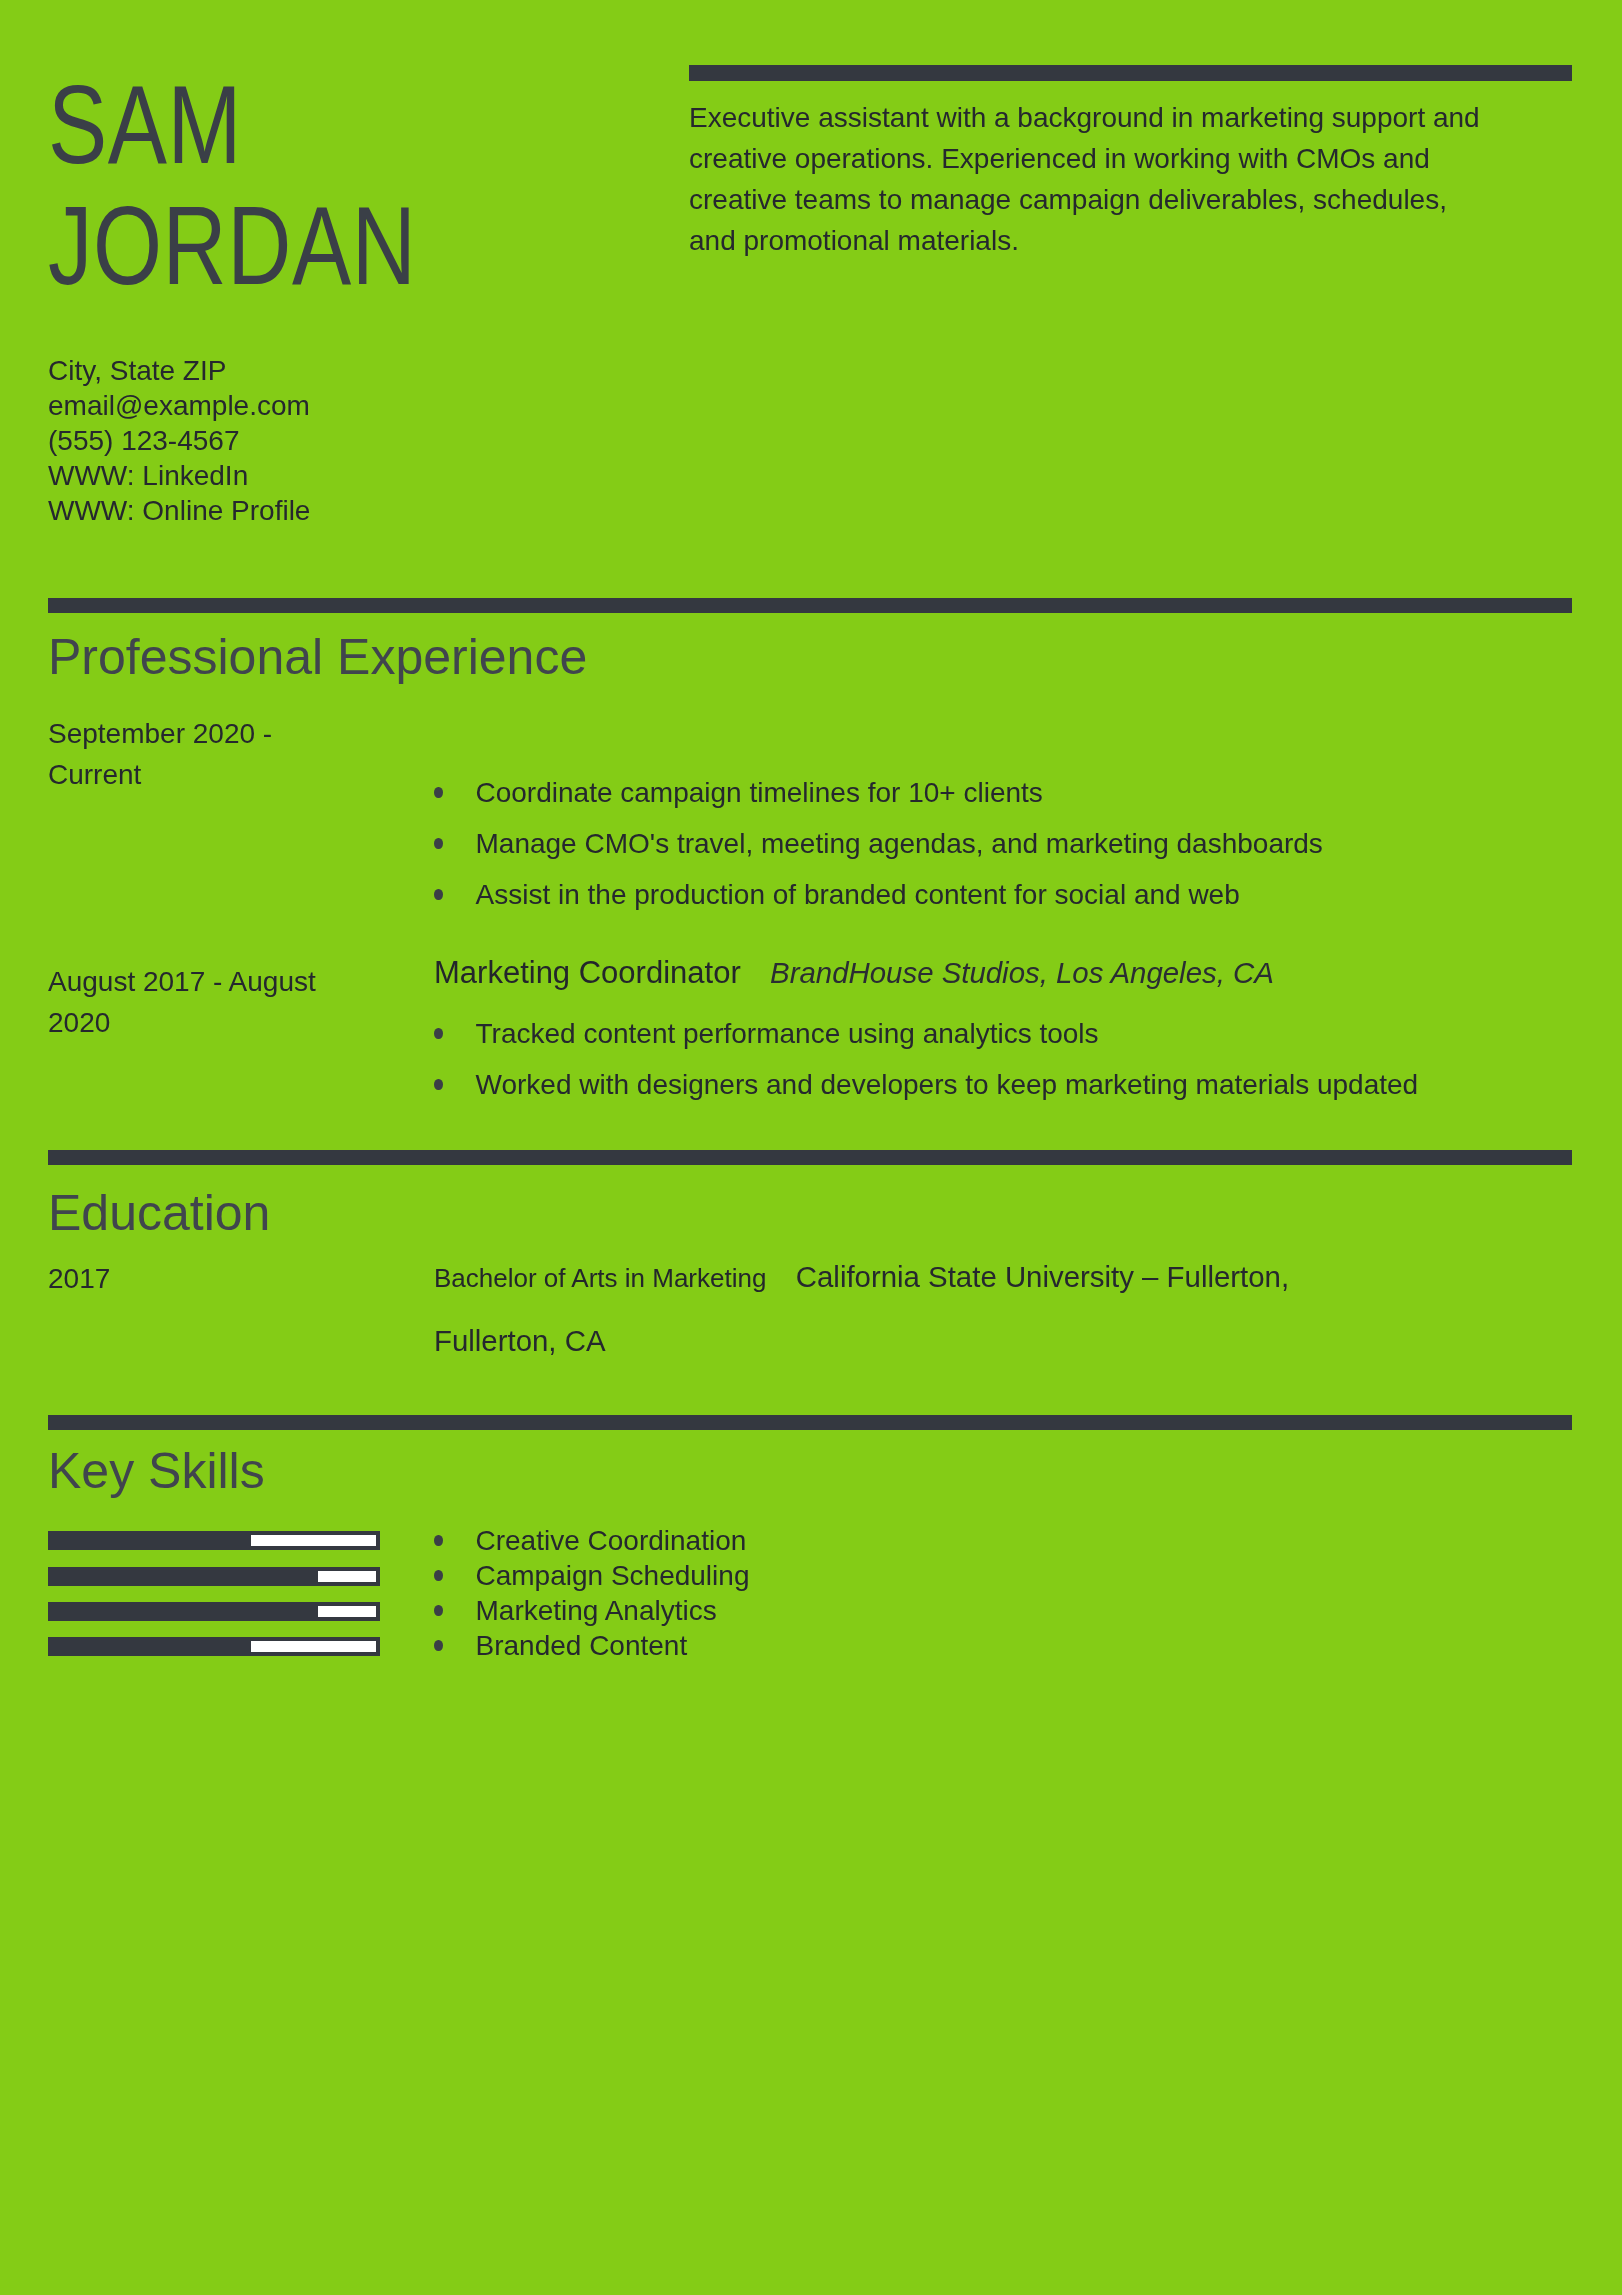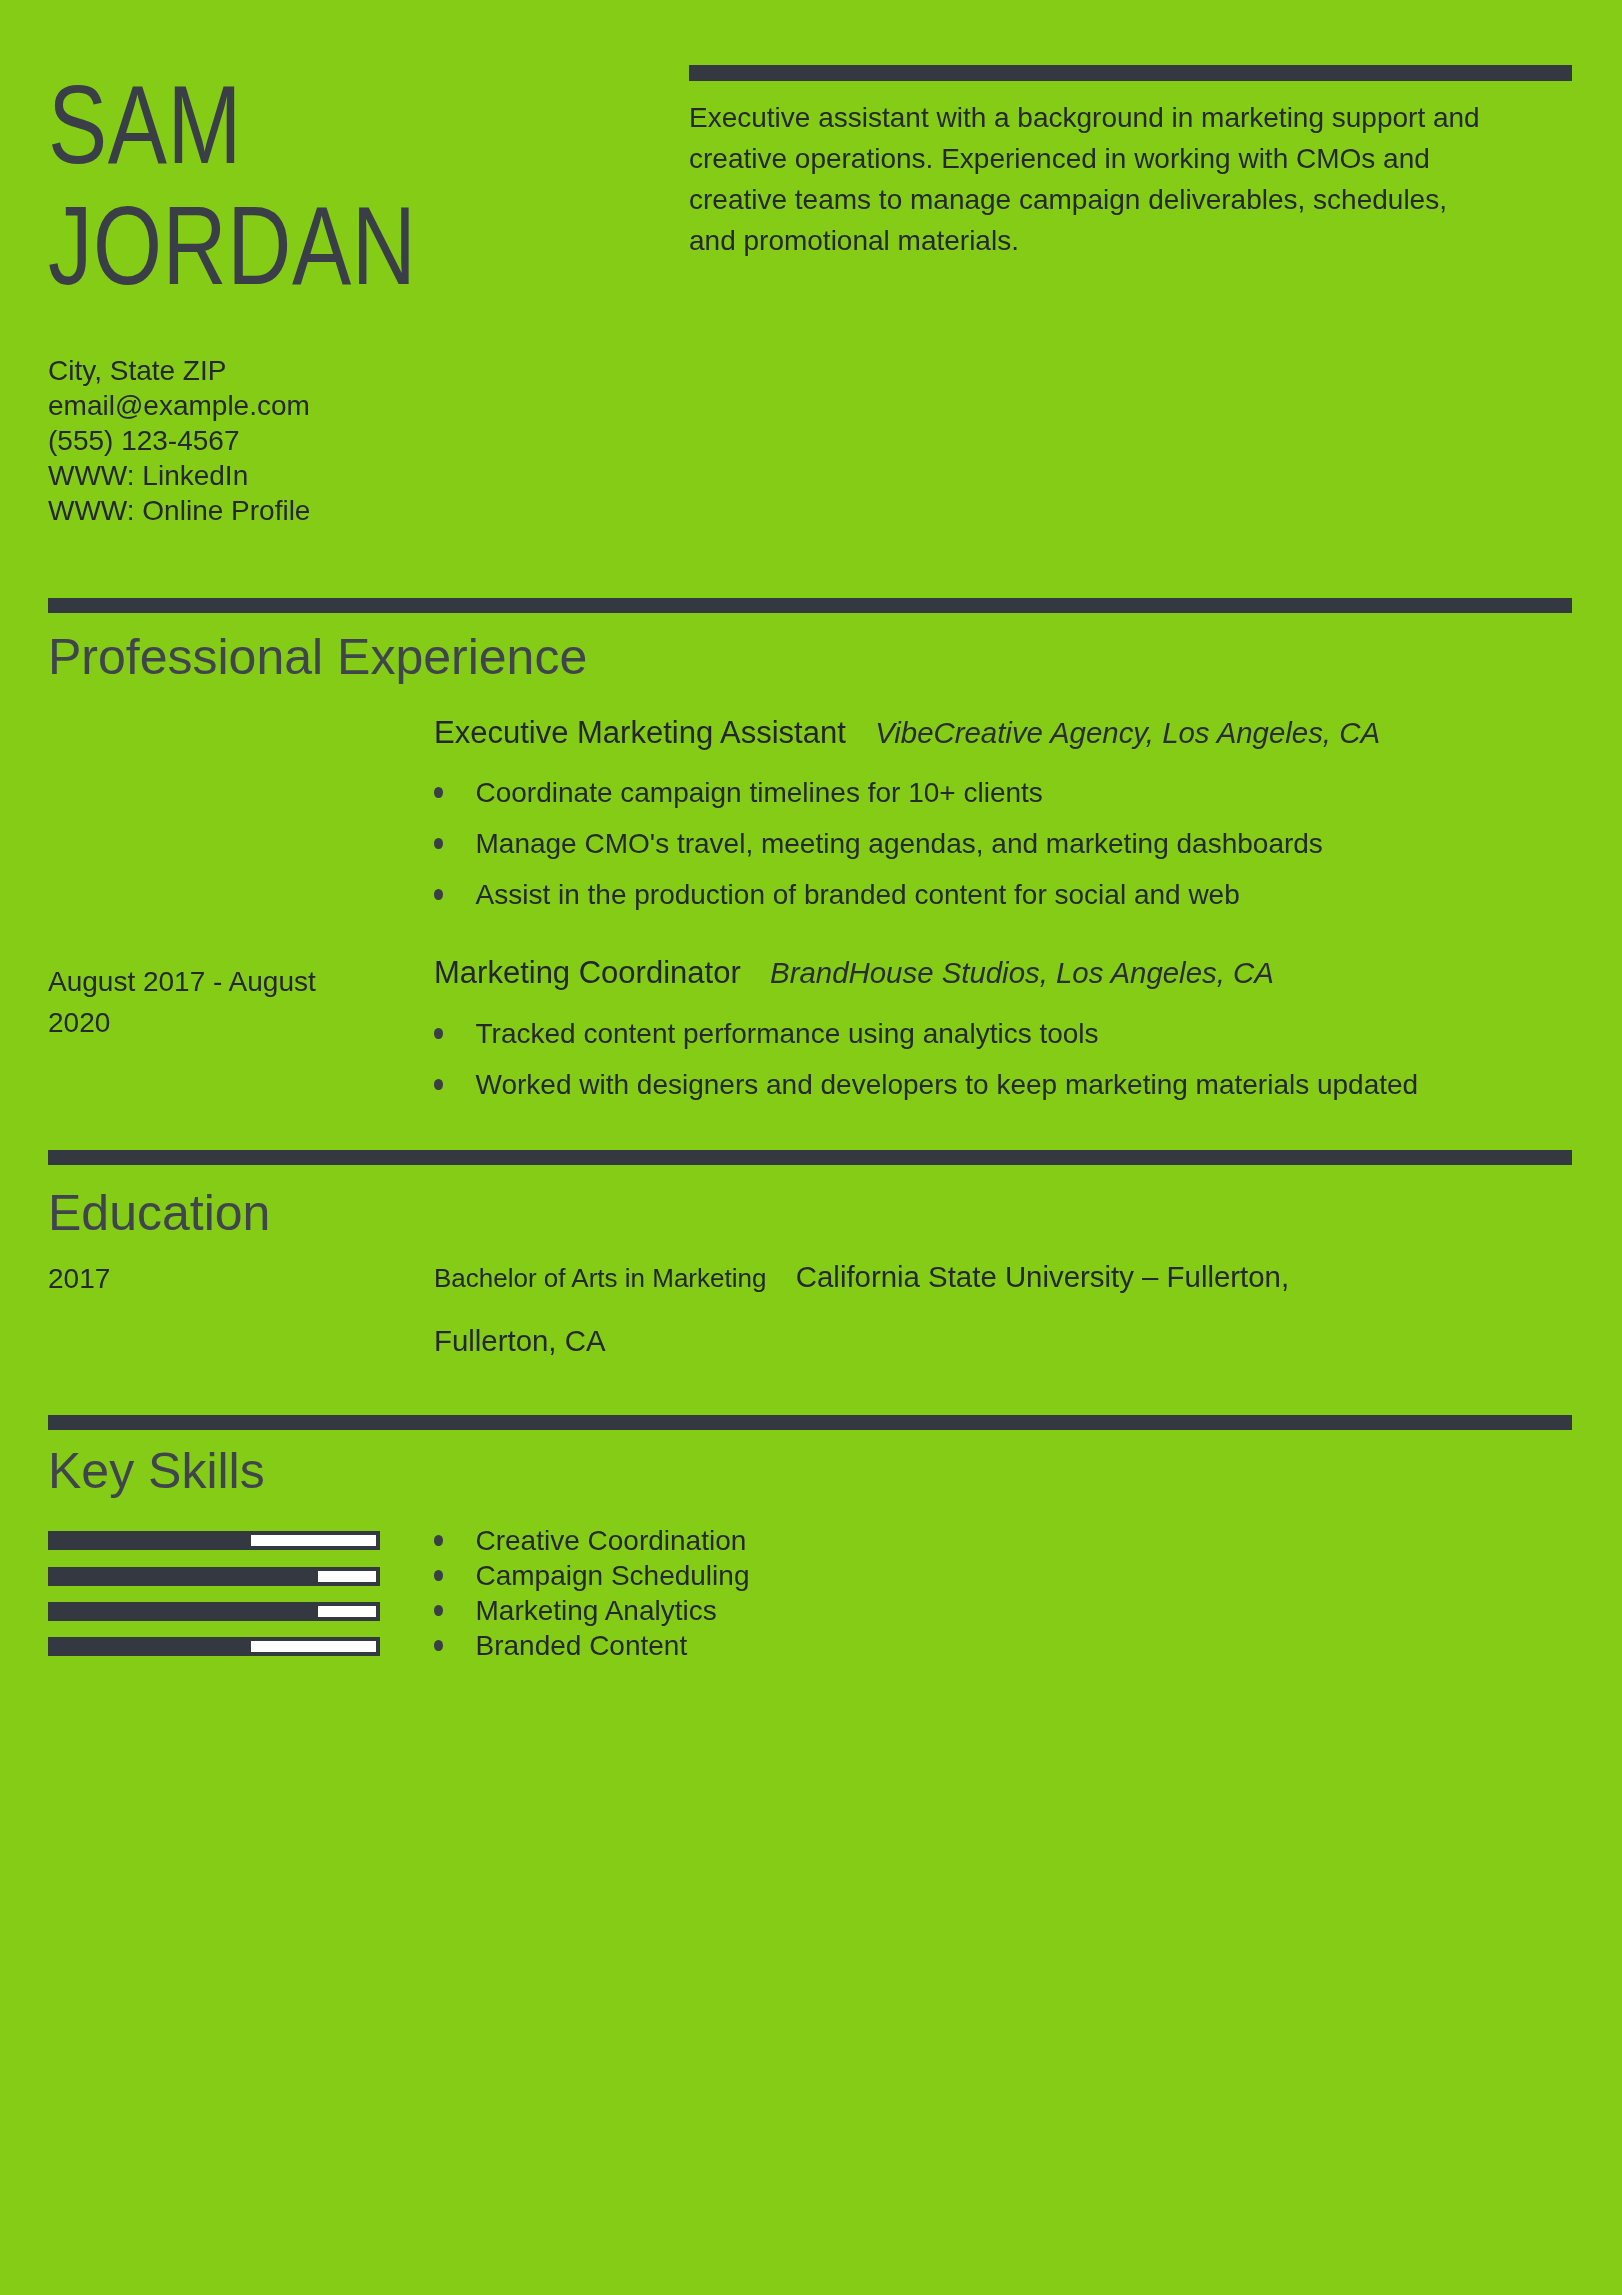--- a/index.html
+++ b/index.html
@@ -91,22 +91,23 @@
     <div class="cline">City, State ZIP</div>
     <div class="cline">email@example.com</div>
     <div class="cline italic">(555) 123-4567</div>
     <div class="cline">WWW: LinkedIn</div>
     <div class="cline">WWW: Online Profile</div>
   </div>
 
   <div class="abs divider" style="top:598px"></div>
   <div class="abs h2" style="top:628px">Professional Experience</div>
 
-  <div class="abs jobtitle-row" style="top:715px">
-    <span class="jobtitle">Executive Marketing Assistant</span><span class="company">VibeCreative Agency, Los Angeles, CA</span>
+  <div class="abs dates" style="top:713px">
+    <div class="dline">September 2020 -</div>
+    <div class="dline">Current</div>
   </div>
   <div class="abs bullets" style="top:767px">
     <div class="brow">
       <span class="dot"></span>
       <span class="btext">Coordinate campaign timelines for 10+ clients</span>
     </div>
     <div class="brow">
       <span class="dot"></span>
       <span class="btext">Manage CMO's travel, meeting agendas, and marketing dashboards</span>
     </div>

